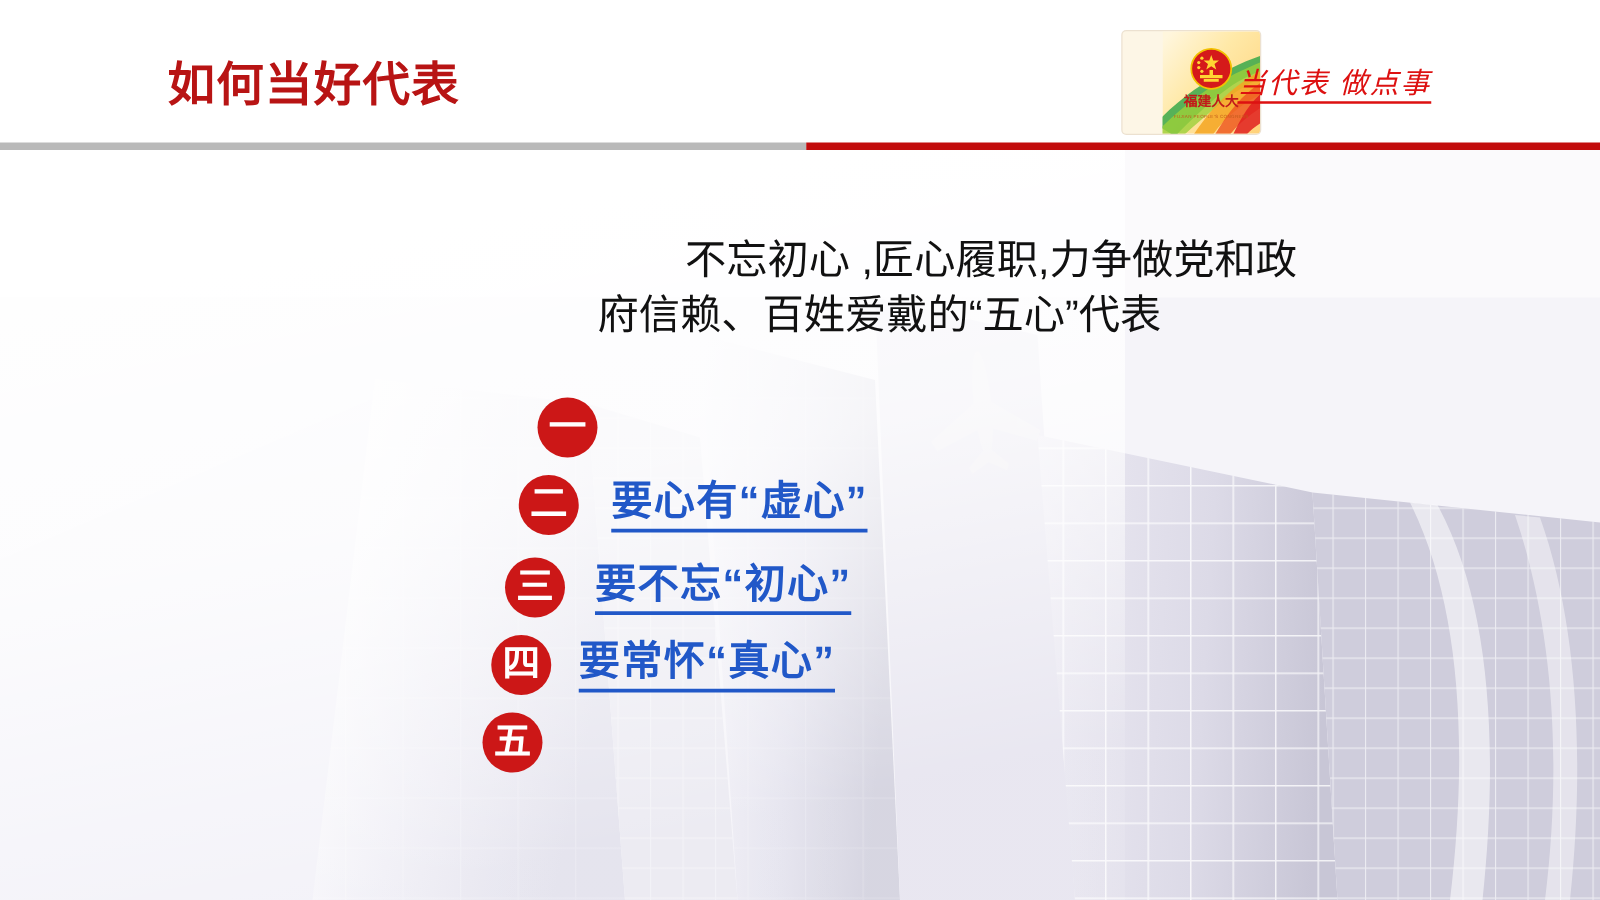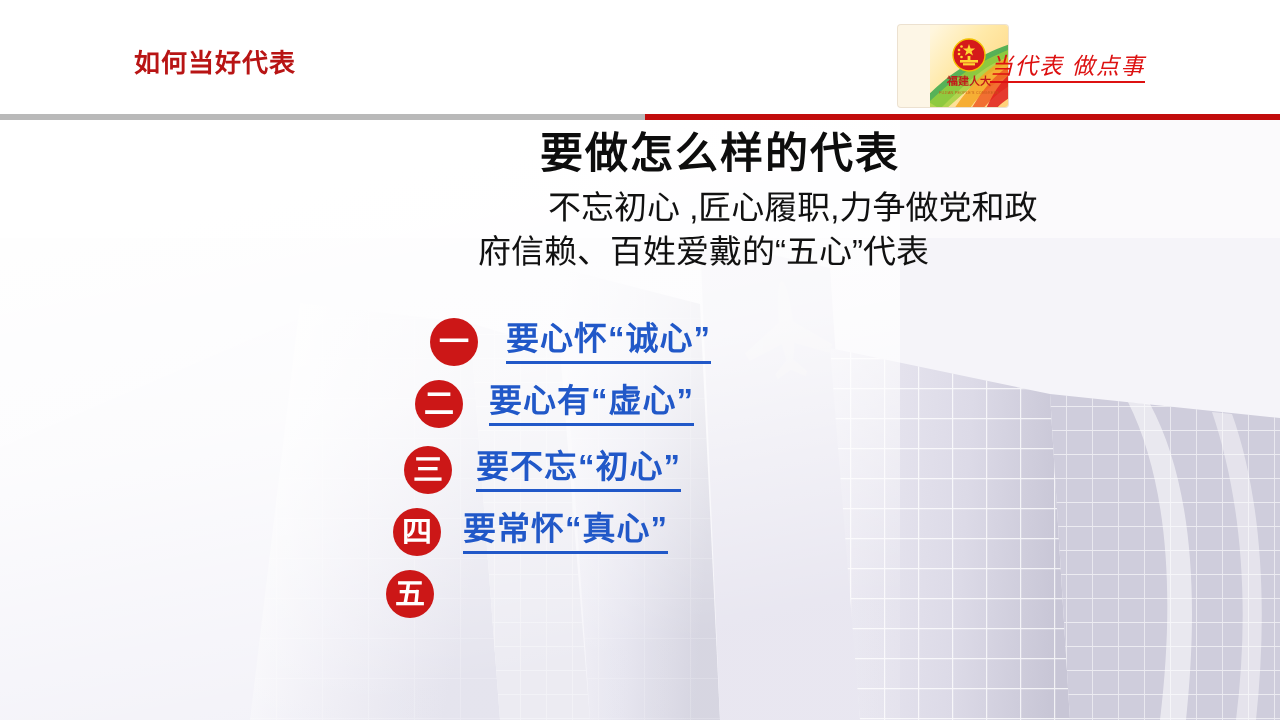--- a/index.html
+++ b/index.html
@@ -40,21 +40,21 @@
     position: absolute;
     left: 0; top: 0;
     width: 1280px;
     height: 112px;
     background: #ffffff;
   }
   .header-title {
     position: absolute;
     left: 134px;
     top: 50px;
-    font-size: 26px;
+    font-size: 38px;
     font-weight: 700;
     color: #b81414;
     letter-spacing: 1px;
     white-space: nowrap;
     line-height: 1;
   }
 
   .brand-logo {
     position: absolute;
     left: 898px;
@@ -308,29 +308,27 @@
     <div class="brand-text">当代表  做点事</div>
 
     <div class="divider">
       <div class="seg-gray"></div>
       <div class="seg-red"></div>
     </div>
   </div>
 
   <div class="content">
 
-    <div class="main-title">要做怎么样的代表</div>
 
     <div class="lead-para">不忘初心 ,匠心履职,力争做党和政府信赖、百姓爱戴的“五心”代表</div>
 
     <div class="point-list">
 
       <div class="point-row r1">
         <div class="badge">一</div>
-        <div class="point-text">要心怀“诚心”</div>
       </div>
 
       <div class="point-row r2">
         <div class="badge">二</div>
         <div class="point-text">要心有“虚心”</div>
       </div>
 
       <div class="point-row r3">
         <div class="badge">三</div>
         <div class="point-text">要不忘“初心”</div>

